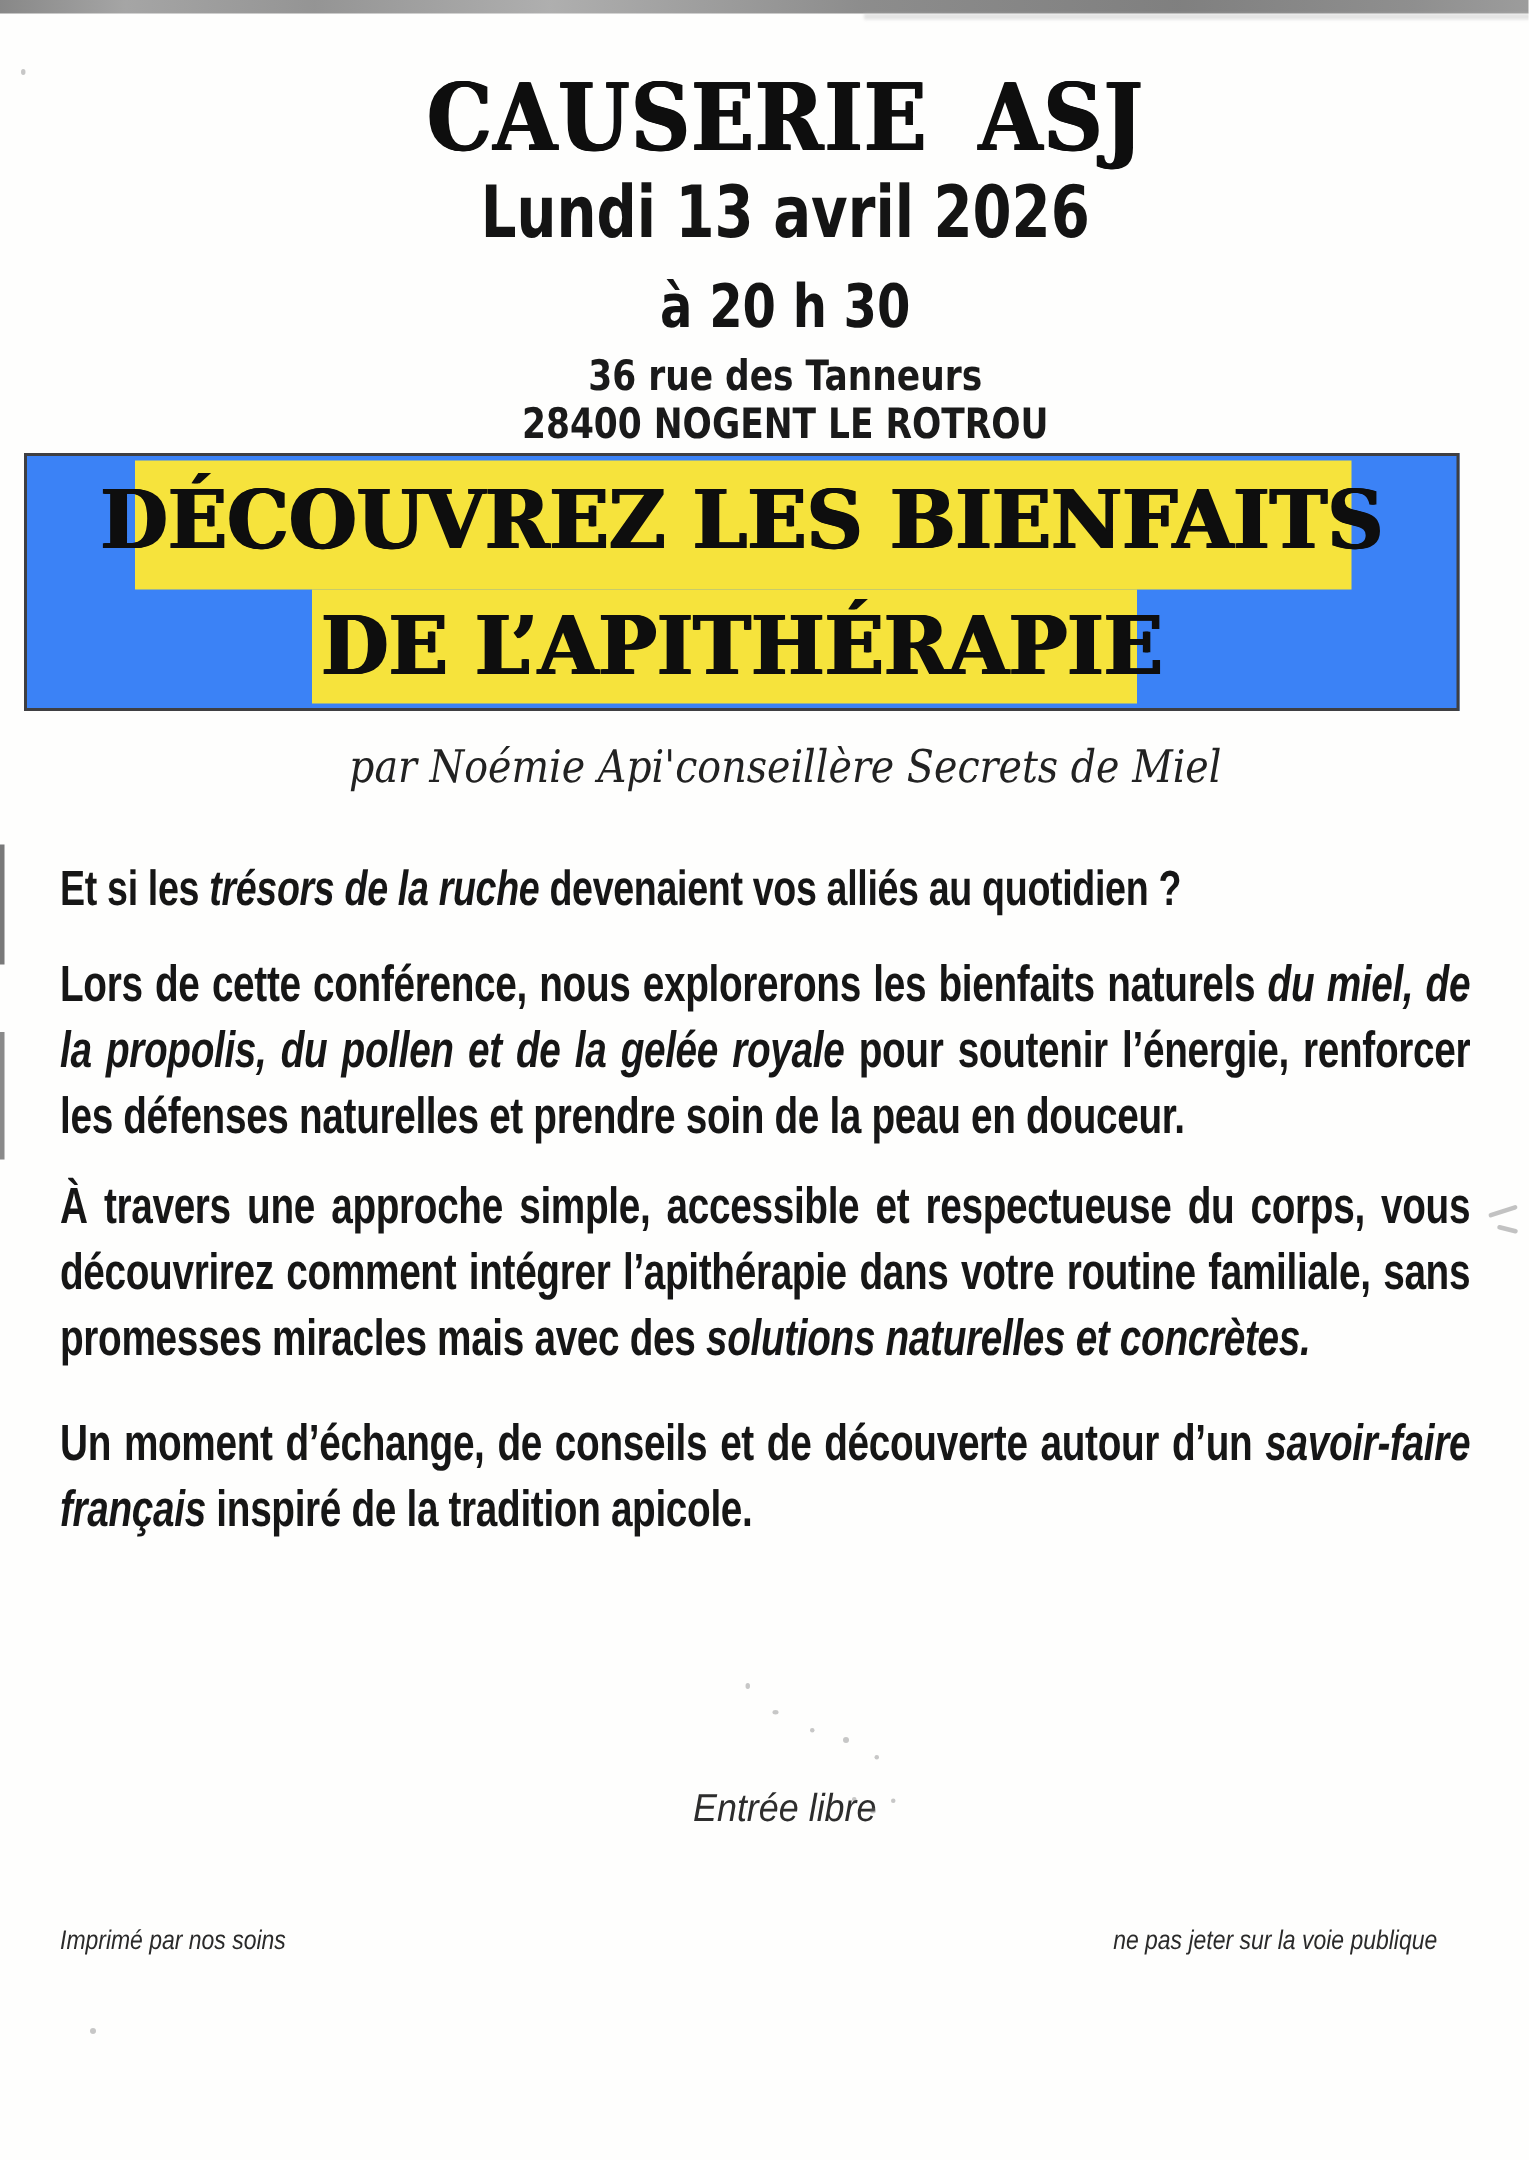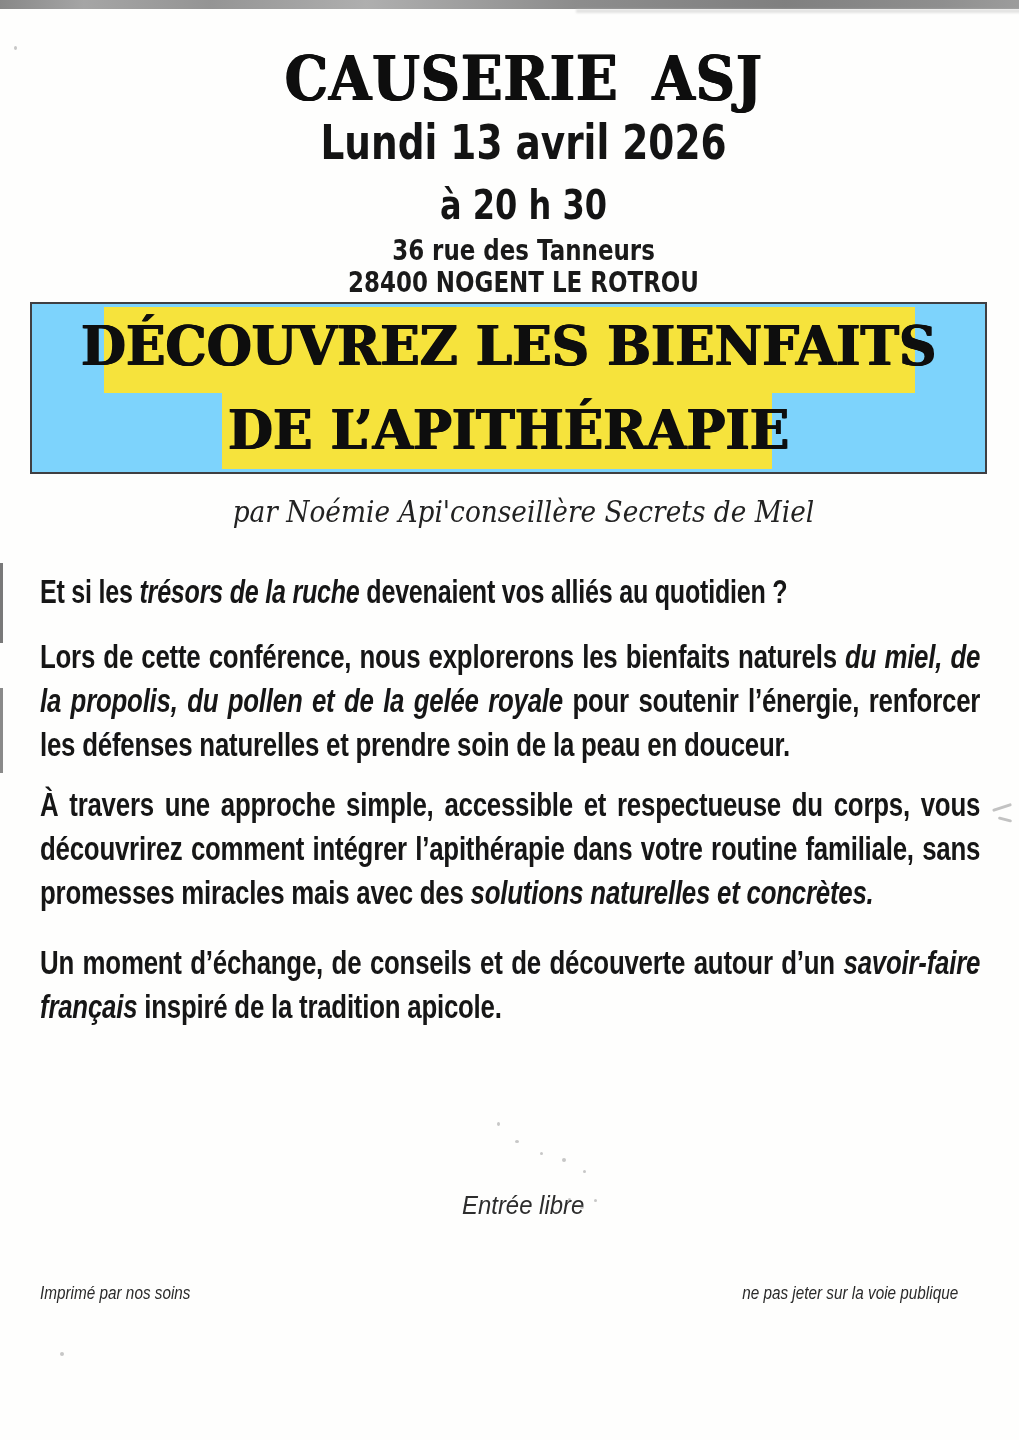--- a/index.html
+++ b/index.html
@@ -42,24 +42,24 @@
   .center-line { position: absolute; left: 0; right: 0; text-align: center; white-space: nowrap; }
 
   .title { top: 42px; font-size: 62px; letter-spacing: 1px; word-spacing: 16px; transform: scaleX(.88); }
   .date  { top: 114px; font-size: 48px; font-weight: bold; transform: scaleX(.78); font-family: "DejaVu Sans", sans-serif; color:#141414; }
   .time  { top: 182px; font-size: 40px; font-weight: bold; transform: scaleX(.80); font-family: "DejaVu Sans", sans-serif; color:#141414; }
   .addr1 { top: 234px; font-size: 28px; font-weight: bold; transform: scaleX(.82); font-family: "DejaVu Sans", sans-serif; color:#1a1a1a; }
   .addr2 { top: 266px; font-size: 28px; font-weight: bold; transform: scaleX(.82); font-family: "DejaVu Sans", sans-serif; color:#1a1a1a; }
 
   
   .banner-box {
-    position: absolute; left: 30px; top: 302px;
+    position: absolute; left: 16px; top: 302px;
     width: 953px; height: 168px;
     border: 2px solid #3f3f42;
-    background: #7dd3fc;
+    background: #3b82f6;
   }
   .hl-bar { position: absolute; background: var(--hl, #f6e33c); }
   .hl-bar1 { left: 72px;  top: 3px;  width: 811px; height: 86px; }
   .hl-bar2 { left: 190px; top: 89px; width: 550px; height: 76px; }
   .banner-line {
     position: absolute; left: 0; right: 0; text-align: center;
     font-size: 54px; line-height: 80px; white-space: nowrap;
     transform: scaleX(.96);
   }
   .banner-line1 { top: 2px; }

